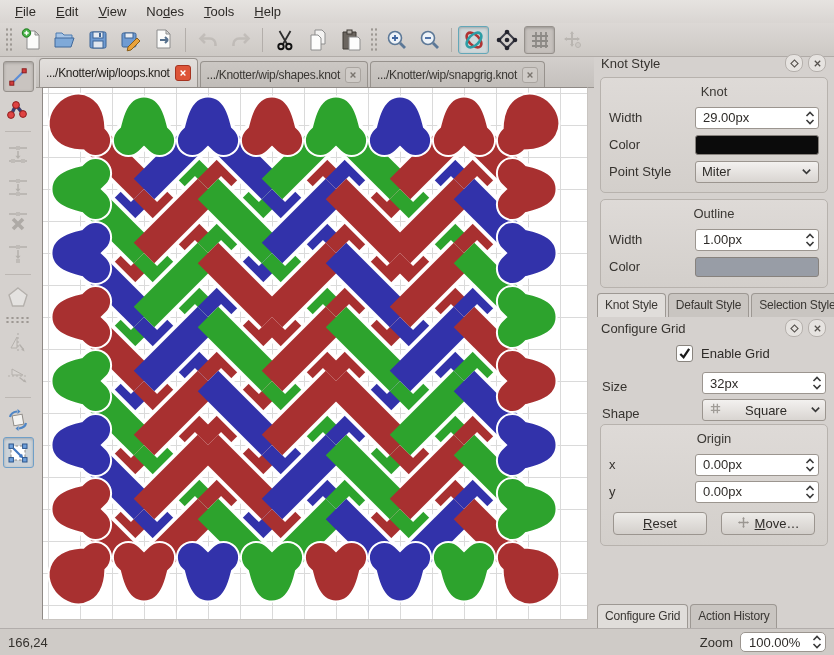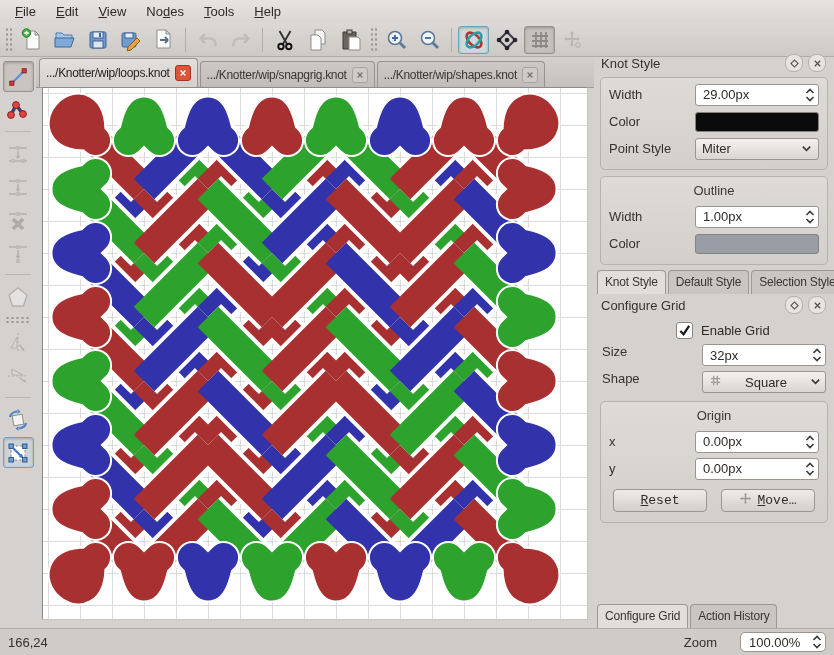--- a/index.html
+++ b/index.html
@@ -2,21 +2,21 @@
 <html><head>
 <meta charset="utf-8">
 <style>
   html,body{margin:0;padding:0}
   body{
     width:834px;height:655px;position:relative;overflow:hidden;
     font-family:"Liberation Sans",sans-serif;font-size:13px;color:#2e2b28;
     background:#d5d1ce;
   }
   u{text-decoration:underline}
-  button{font-family:Liberation Mono, monospace;font-size:inherit;color:inherit;cursor:default}
+  button{font-family:Liberation Sans, sans-serif;font-size:inherit;color:inherit;cursor:default}
 
   
   .menubar{position:absolute;top:0;left:0;right:0;height:23px;
     background:linear-gradient(#e6e3e0,#d9d5d2);
     display:flex;align-items:center;padding-left:6px;gap:2px}
   .menu-item{padding:3px 9px;border-radius:3px}
 
   
   .toolbar{position:absolute;top:23px;left:0;right:0;height:33px;
     background:linear-gradient(#dcd8d5,#cdc9c5);
@@ -84,37 +84,37 @@
   .spin-arrows svg{width:10px;height:16px}
   .combo{width:124px;height:22px;box-sizing:border-box;border:1px solid #9b958f;border-radius:3px;
     background:linear-gradient(#f3f1ef,#d9d5d1);display:flex;align-items:center;padding:0 6px;gap:23px}
   .combo .cval{flex:1}
   .combo .chev svg{width:11px;height:8px;display:block}
   .colorswatch{width:124px;height:20px;box-sizing:border-box;border:1px solid #87827d;border-radius:3px;padding:0}
   .checkboxrow{display:flex;align-items:center;height:28px;padding-left:82px;gap:8px;flex:none}
   .checkbox{width:17px;height:17px;box-sizing:border-box;background:#fdfdfd;
     border:1px solid #89847e;border-radius:3px;display:flex;align-items:center;justify-content:center}
   .checkbox svg{width:13px;height:13px}
-  .dockrow{display:flex;align-items:flex-start;height:27px;padding:0 8px;flex:none}
+  .dockrow{display:flex;align-items:flex-end;height:27px;padding:0 8px;flex:none}
   .btnrow{display:flex;justify-content:space-between;padding:7px 4px 3px}
   .pushbtn{height:23px;width:94px;border:1px solid #9b958f;border-radius:4px;
     background:linear-gradient(#edebe8,#d3cfcb);
     display:flex;align-items:center;justify-content:center;gap:5px}
   .pushbtn.disabled-icon svg{width:13px;height:13px}
   .paneltabs{display:flex;align-items:flex-end;height:26px;padding-left:3px;gap:2px;flex:none}
   .paneltabs.bottom{margin-top:auto}
   .ptab{padding:4px 7px 5px;border:1px solid #9d9893;border-bottom:none;border-radius:4px 4px 0 0;
     background:#c9c5c1;font-size:12px;letter-spacing:-0.2px;color:#3a3733;white-space:nowrap}
   .ptab.active{background:#e0ddda}
 
   
   .statusbar{position:absolute;left:0;right:0;bottom:0;height:27px;background:#cfcbc7;
     border-top:1px solid #b2adab;display:flex;align-items:center;padding:0 8px;box-sizing:border-box}
   .status-coords{flex:1;color:#33302c}
-  .zoom-label{margin-right:23px;color:#33302c}
+  .zoom-label{margin-right:7px;color:#33302c}
   .zoom-spin{width:86px;height:20px;box-sizing:border-box;background:#fff;border:1px solid #9b958f;
     border-radius:5px;display:flex;align-items:center;padding:0 3px 0 8px}
 </style>
 </head>
 <body>
 
 <div class="window">
 
   <div class="menubar" id="menubar">
       <span class="menu-item"><u>F</u>ile</span>
@@ -403,29 +403,29 @@
     <div class="tabstrip" id="tabstrip">
         <div class="doctab active">
           <span class="doctab-label">.../Knotter/wip/loops.knot</span>
           <span class="tabclose">
             <svg viewBox="0 0 10 10">
               <path d="M2 2l6 6M8 2 2 8" stroke="currentColor" stroke-width="1.7"></path>
             </svg>
           </span>
         </div>
         <div class="doctab">
-          <span class="doctab-label">.../Knotter/wip/snapgrig.knot</span>
+          <span class="doctab-label">.../Knotter/wip/shapes.knot</span>
           <span class="tabclose">
             <svg viewBox="0 0 10 10">
               <path d="M2 2l6 6M8 2 2 8" stroke="currentColor" stroke-width="1.7"></path>
             </svg>
           </span>
         </div>
         <div class="doctab">
-          <span class="doctab-label">.../Knotter/wip/shapes.knot</span>
+          <span class="doctab-label">.../Knotter/wip/snapgrig.knot</span>
           <span class="tabclose">
             <svg viewBox="0 0 10 10">
               <path d="M2 2l6 6M8 2 2 8" stroke="currentColor" stroke-width="1.7"></path>
             </svg>
           </span>
         </div>
       </div>
     <div class="canvas">
       <svg id="canvas-svg" viewBox="0 0 544 531">
           <g stroke="#dadada" stroke-width="1">
@@ -746,20 +746,21 @@
           </svg>
         </span>
       <span class="dock-btn">
           <svg viewBox="0 0 10 10">
             <path d="M2 2l6 6M8 2 2 8" stroke="#55514d" stroke-width="1.4"></path>
           </svg>
         </span>
     </div>
 
     <div class="groupbox">
+      <div class="group-title">Knot</div>
       <div class="frow">
         <span class="flabel">Width</span>
         <span class="spinbox">
           <span class="spin-val">29.00px</span>
           <span class="spin-arrows">
               <svg viewBox="0 0 10 16">
                 <path d="M1.5 6 5 2.5 8.5 6" fill="none" stroke="#3a3a3a" stroke-width="1.6"></path>
                 <path d="M1.5 10 5 13.5 8.5 10" fill="none" stroke="#3a3a3a" stroke-width="1.6"></path>
               </svg>
             </span>

